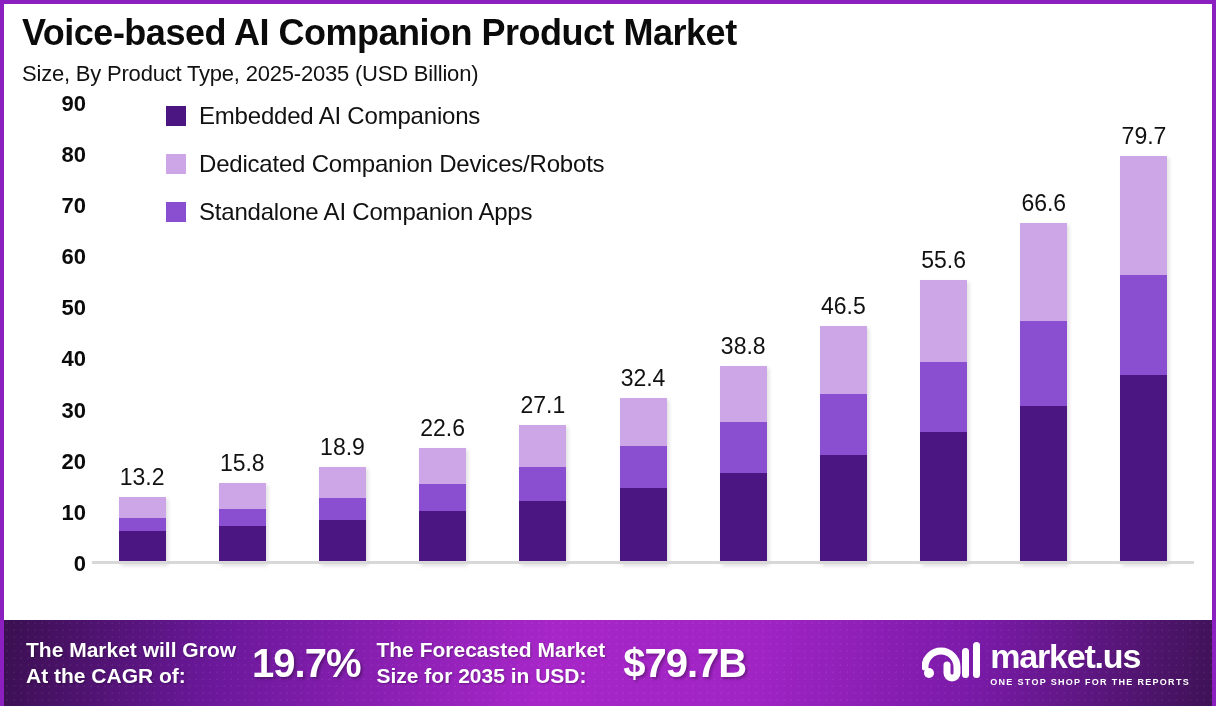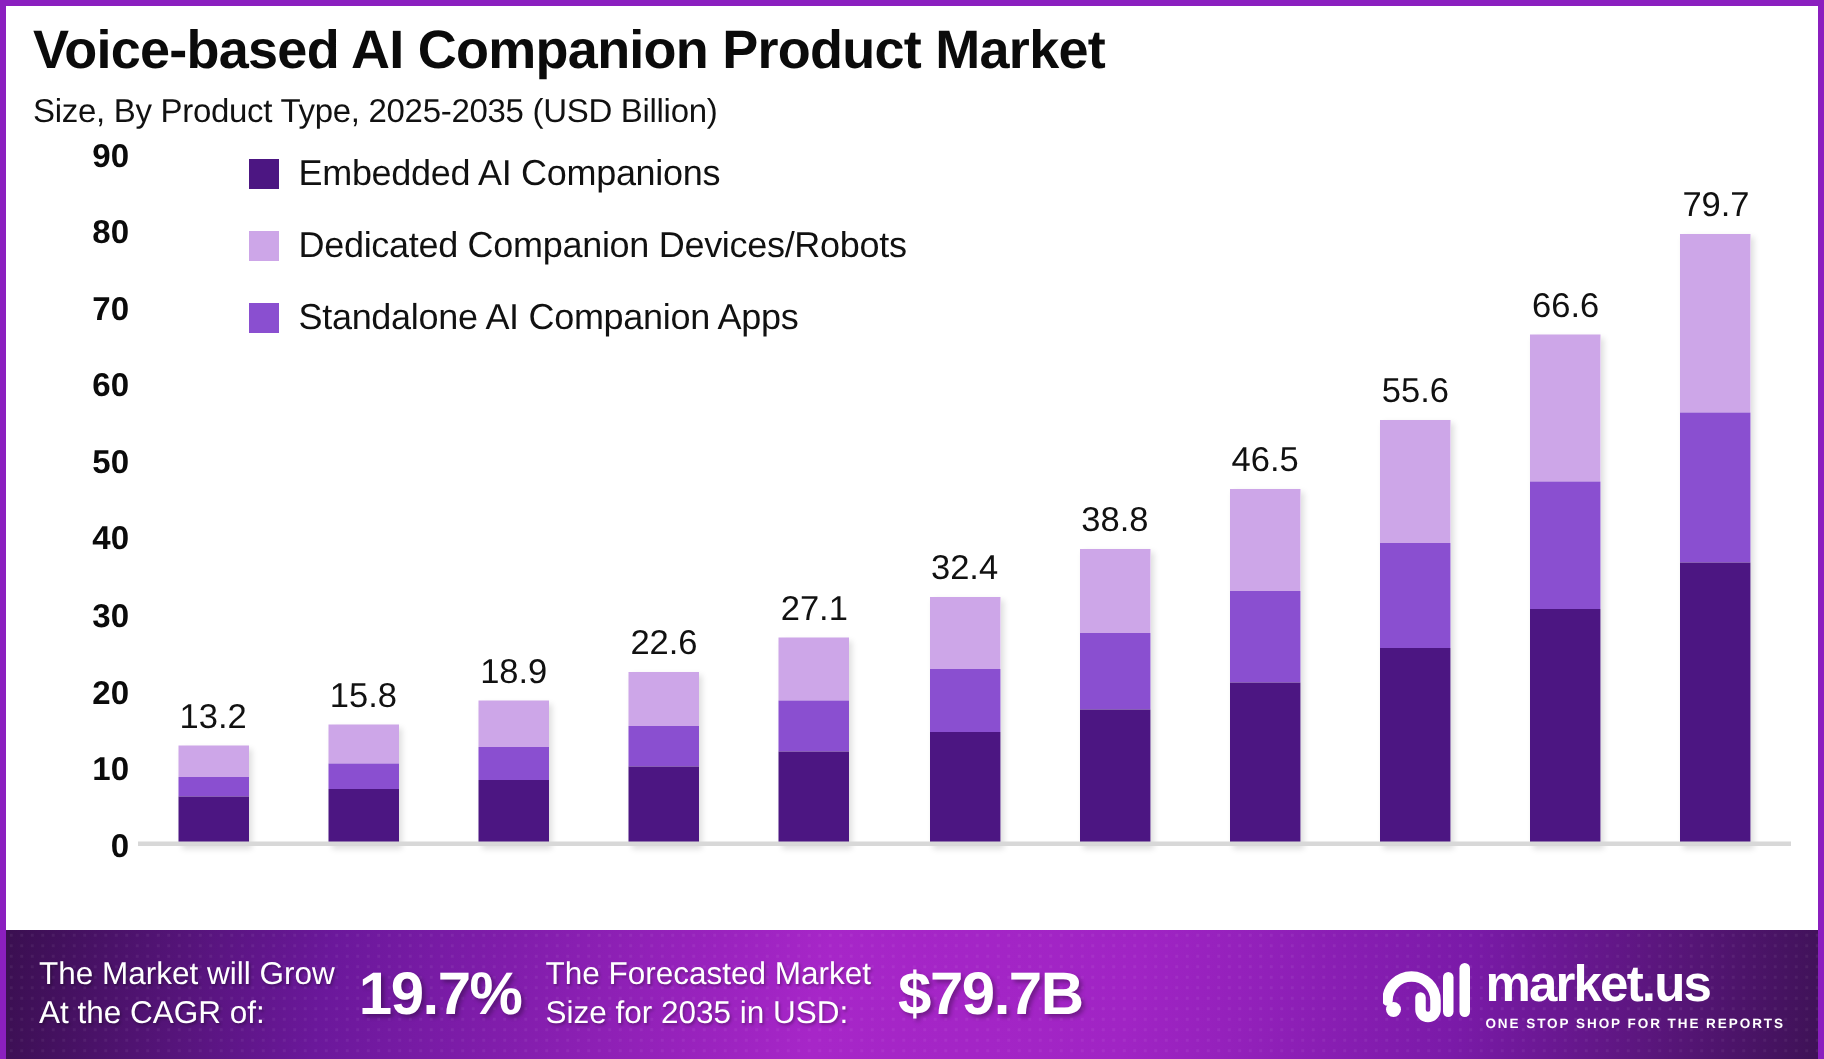--- a/index.html
+++ b/index.html
@@ -95,21 +95,21 @@
     background:linear-gradient(100deg,#3A0F50 0%,#6B189B 18%,#A726C8 45%,
                #A024C4 62%,#7A1AA8 80%,#3E1256 100%);
     display:flex; align-items:center; overflow:hidden;
   }
   .footer::after {
     content:""; position:absolute; inset:0;
     background-image:radial-gradient(rgba(255,255,255,0.16) 1px, transparent 1px);
     background-size:7px 7px; opacity:0.35; pointer-events:none;
   }
   .f-text {
-    color:#fff; font-weight:normal; font-size:21px; line-height:1.22;
+    color:#fff; font-weight:bold; font-size:21px; line-height:1.22;
     text-shadow:1px 1px 2px rgba(0,0,0,0.3); white-space:nowrap;
     position:relative; z-index:2;
   }
   .f-big {
     color:#fff; font-weight:bold; font-size:40px;
     text-shadow:2px 2px 3px rgba(0,0,0,0.3); white-space:nowrap;
     position:relative; z-index:2; letter-spacing:-1px;
   }
   .f-cagr { margin-left:22px; }
   .f-cagr-val { margin-left:16px; }

